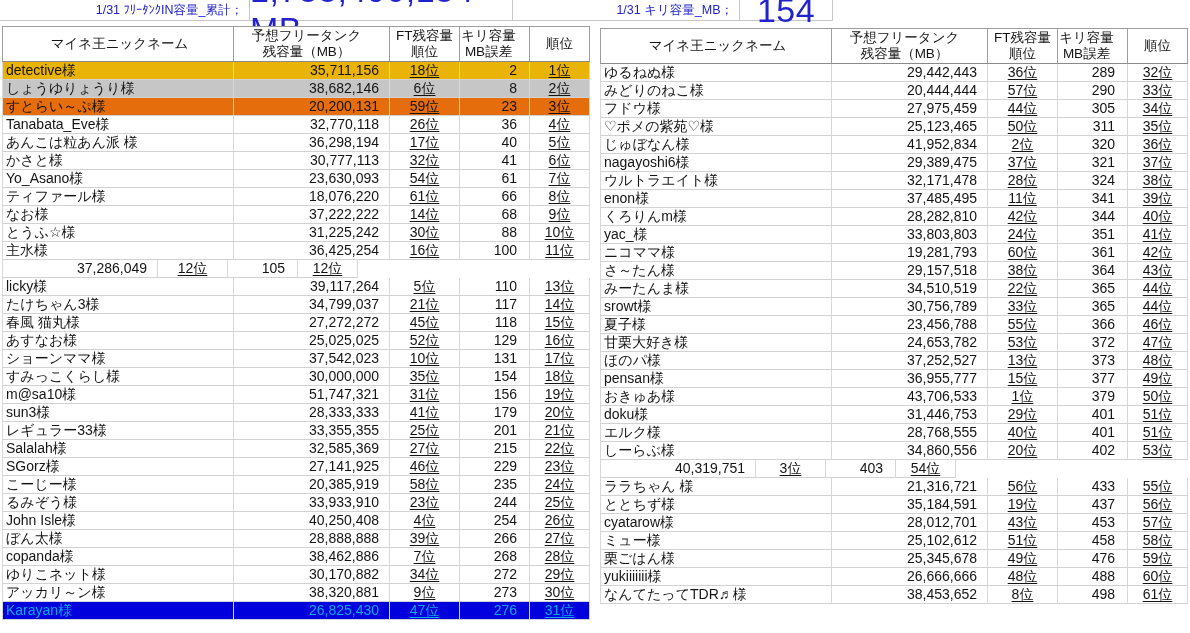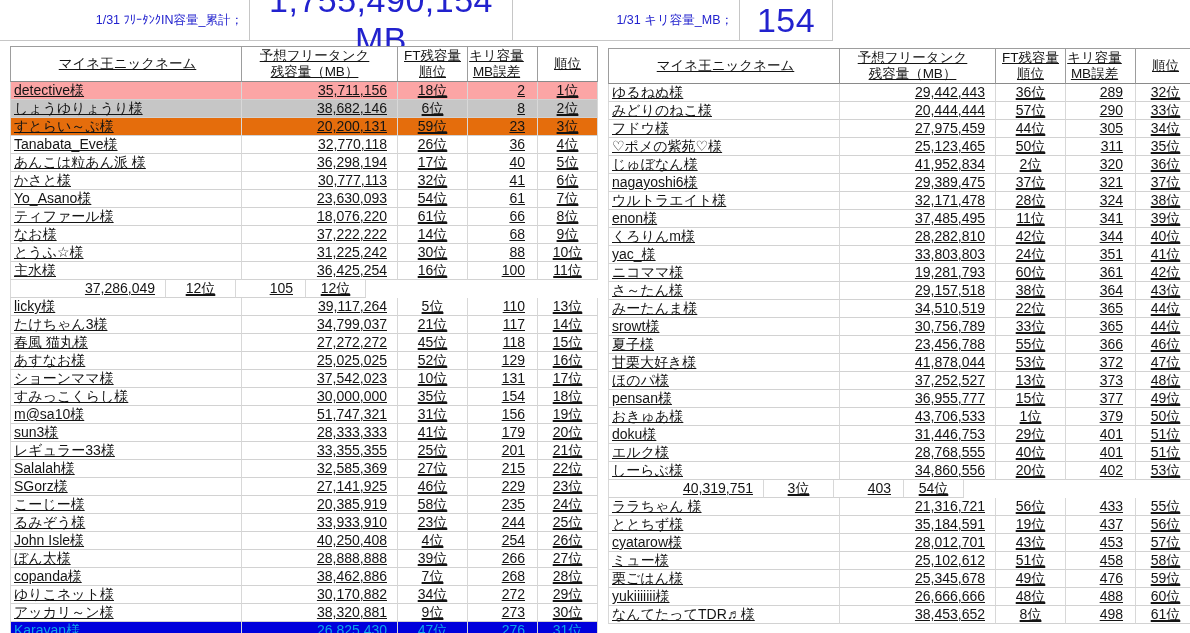--- a/index.html
+++ b/index.html
@@ -1,35 +1,35 @@
 <!DOCTYPE html>
 <html style="--accent-blue: #2222CE;"><head>
 <meta charset="utf-8">
 <style>
   html,body{margin:0;padding:0;}
   body{
     width:1190px;height:633px;overflow:hidden;background:#ffffff;
     font-family:"Liberation Sans","DejaVu Sans",sans-serif;color:#141414;
   }
   
-  .top-bar{display:flex;height:41px;text-align:center;}
+  .top-bar{display:flex;height:21px;}
   .tb-cell{
     box-sizing:border-box;display:flex;align-items:center;
     border-right:1px solid #c6c6c6;border-bottom:1px solid #c6c6c6;
     color:var(--accent-blue,#2222CE);background:#fff;
   }
   .tb-label{font-size:12.5px;justify-content:flex-end;padding-right:6px;}
   .tb-value{font-size:34px;justify-content:center;letter-spacing:0.5px;}
   .w-label1{width:250px;}
   .w-value1{width:263px;}
   .w-label2{width:227px;}
   .w-value2{width:93px;}
   .tb-fill{flex:1;background:#fff;}
   
-  .tables{display:flex;gap:10px;padding-left:10px;margin-top:5px;align-items:flex-start;text-decoration:underline;}
+  .tables{display:flex;gap:10px;padding-left:2px;margin-top:5px;align-items:flex-start;}
   .sheet-table{width:588px;background:#fff;}
   .sheet-table.right{margin-top:2px;}
   .thead{display:flex;}
   .thead .cell{
     box-sizing:border-box;height:36px;display:flex;flex-direction:column;
     align-items:center;justify-content:center;
     font-size:13.5px;line-height:16px;
     border-top:1px solid #9d9d9d;border-bottom:1px solid #8a8a8a;
     border-right:1px solid #9d9d9d;
   }
@@ -79,21 +79,21 @@
         </div>
         <div class="cell c-err">
           <span>キリ容量</span>
           <span>MB誤差</span>
         </div>
         <div class="cell c-rank">
           <span>順位</span>
         </div>
       </div>
       <div class="tbody">
-          <div class="trow" style="background-color: #fca5a5; align-items: center;">
+          <div class="trow" style="background-color: #eab308; align-items: center;">
             <div class="cell c-name">detective様</div>
             <div class="cell c-amt">35,711,156</div>
             <div class="cell c-ft u">18位</div>
             <div class="cell c-err">2</div>
             <div class="cell c-rank u">1位</div>
           </div>
           <div class="trow" style="background-color: rgb(198, 198, 198);">
             <div class="cell c-name">しょうゆりょうり様</div>
             <div class="cell c-amt">38,682,146</div>
             <div class="cell c-ft u">6位</div>
@@ -427,21 +427,21 @@
           </div>
           <div class="trow">
             <div class="cell c-name">夏子様</div>
             <div class="cell c-amt">23,456,788</div>
             <div class="cell c-ft u">55位</div>
             <div class="cell c-err">366</div>
             <div class="cell c-rank u">46位</div>
           </div>
           <div class="trow">
             <div class="cell c-name">甘栗大好き様</div>
-            <div class="cell c-amt">41,878,044</div>
+            <div class="cell c-amt">24,653,782</div>
             <div class="cell c-ft u">53位</div>
             <div class="cell c-err">372</div>
             <div class="cell c-rank u">47位</div>
           </div>
           <div class="trow">
             <div class="cell c-name">ほのパ様</div>
             <div class="cell c-amt">37,252,527</div>
             <div class="cell c-ft u">13位</div>
             <div class="cell c-err">373</div>
             <div class="cell c-rank u">48位</div>

